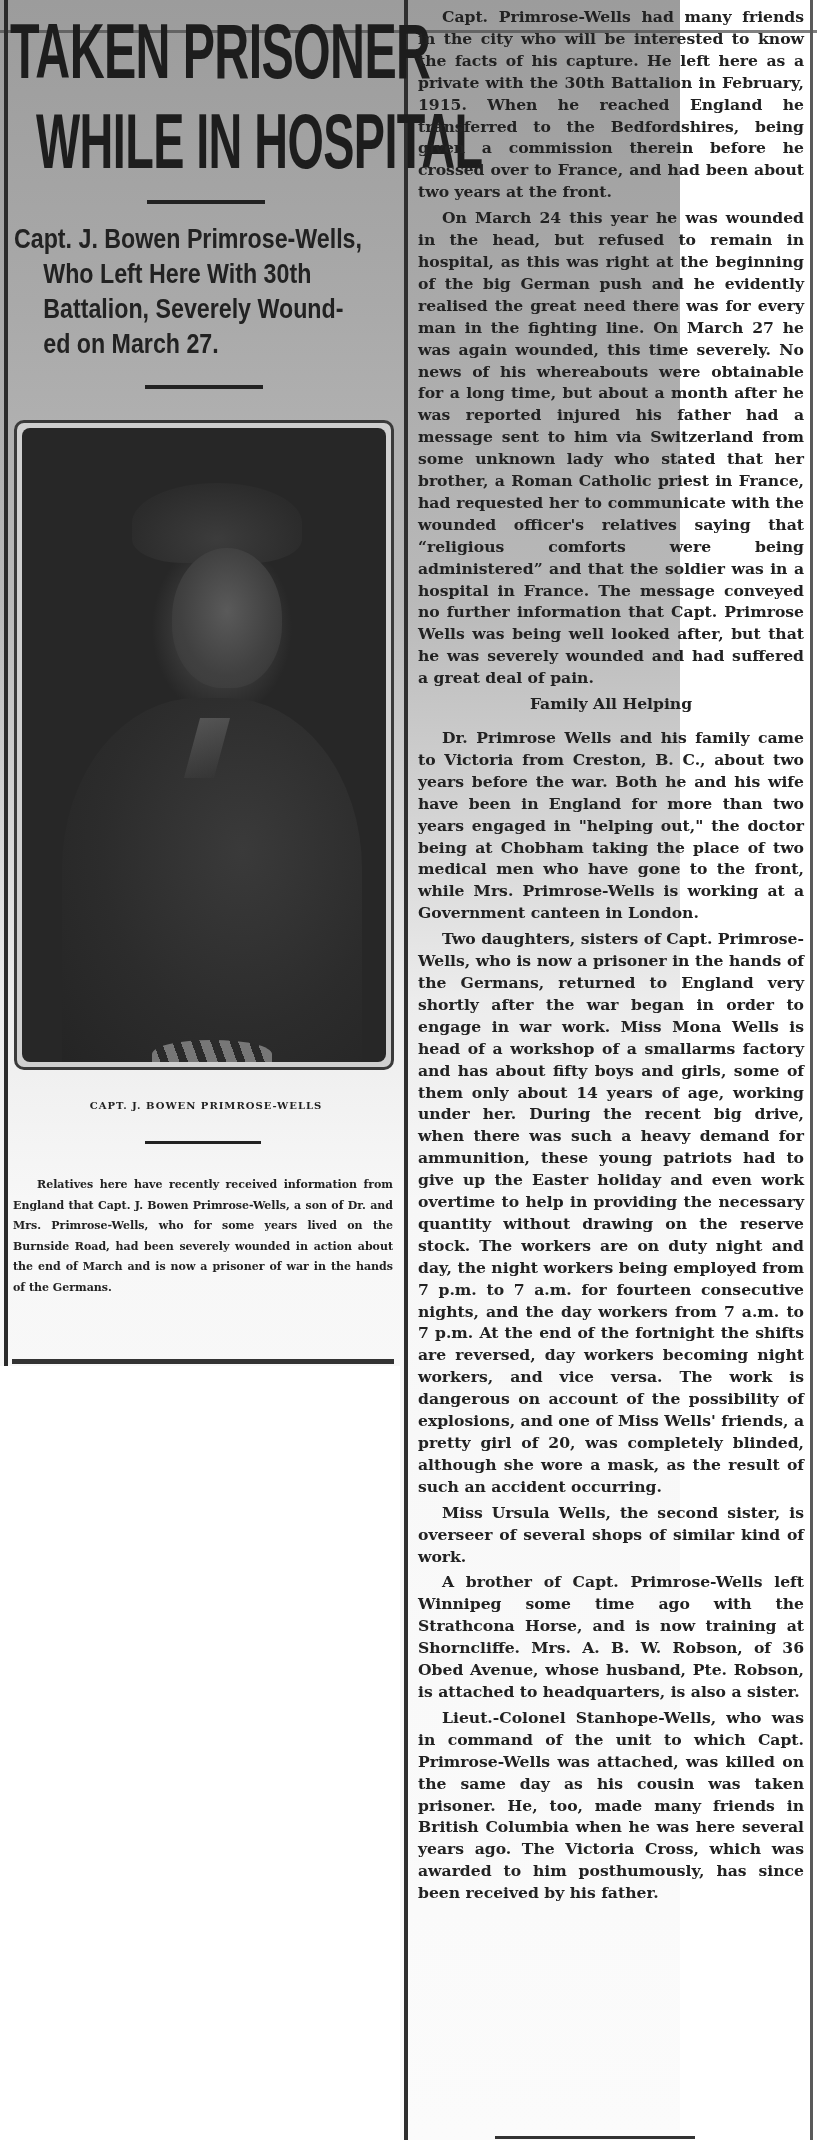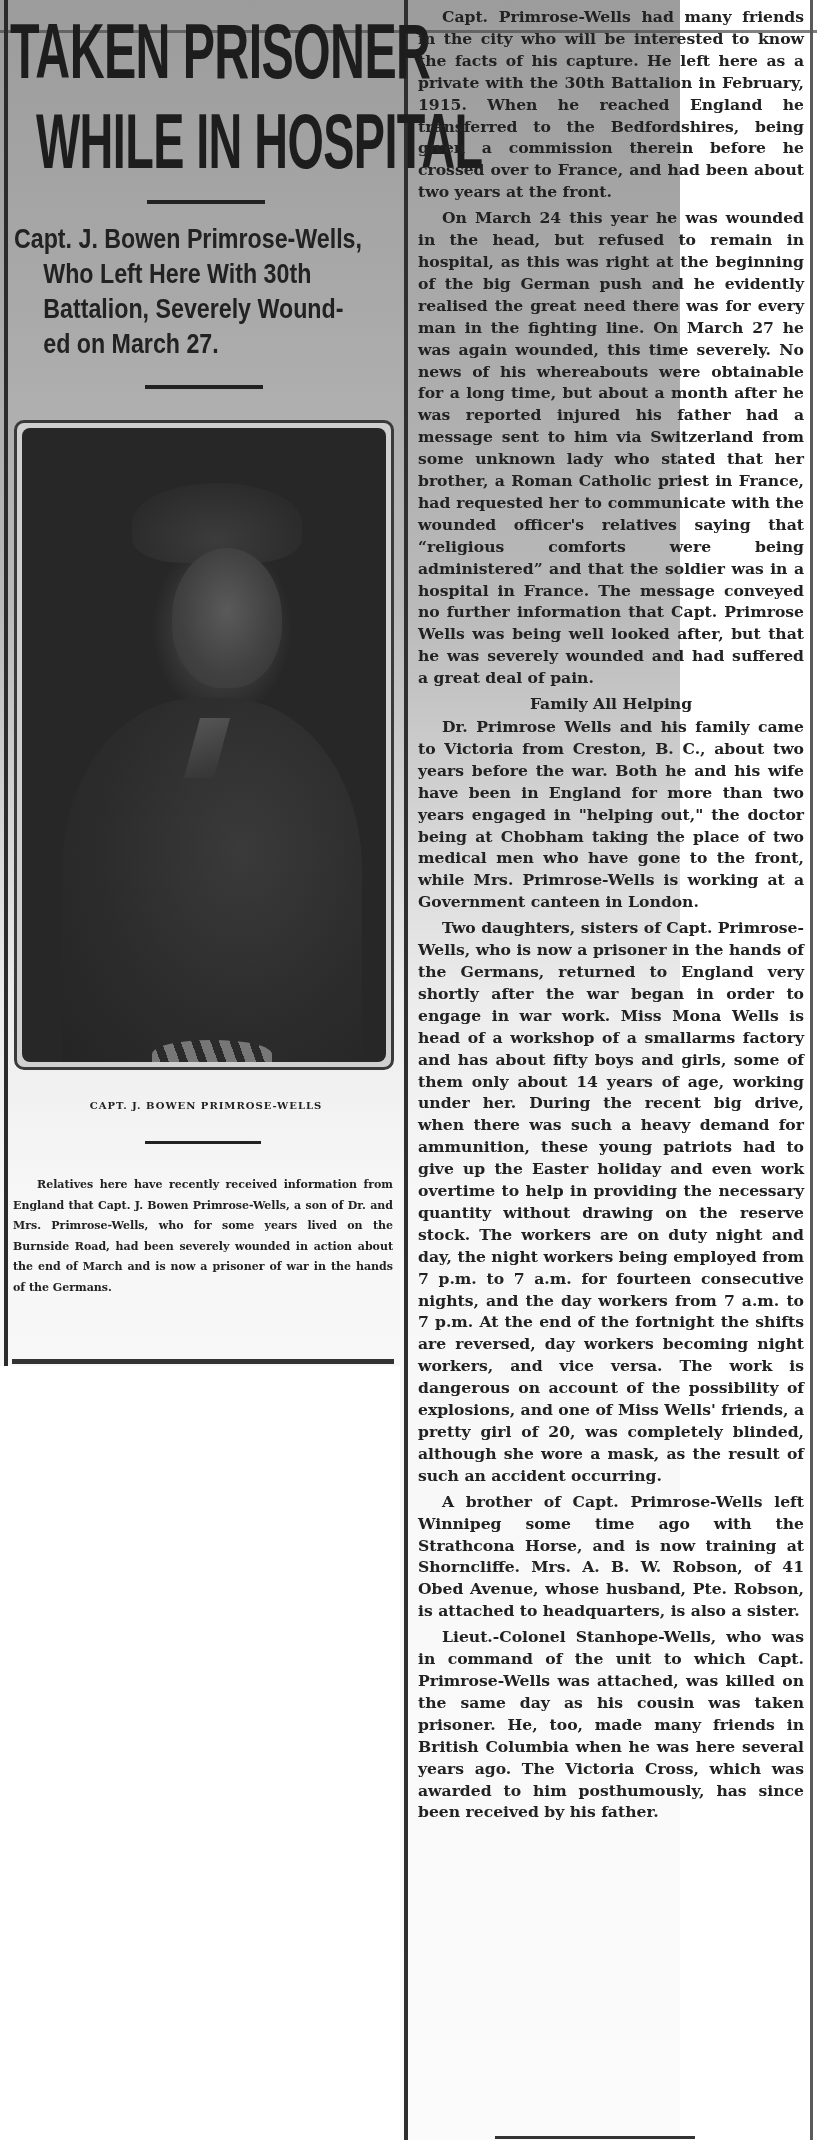--- a/index.html
+++ b/index.html
@@ -105,21 +105,21 @@
   .left-end-rule {
     position: absolute; left: 12px; top: 1359px; width: 382px; height: 5px; background: #333;
   }
   .right-col {
     position: absolute; left: 418px; top: 6px; width: 386px;
   }
   .right-col .body-text { font-size: 15.6px; line-height: 21.9px; }
   .right-col .body-text p { margin-bottom: 4px; }
   .right-col .subsection-title {
     text-align: center; font-family: "DejaVu Serif", serif; font-weight: bold;
-    font-size: 15.6px; margin: 4px 0 1px; color: #222;
+    font-size: 15.6px; margin: 4px 0 12px; color: #222;
   }
   .tail-rule {
     position: absolute; left: 495px; top: 2136px; width: 200px; height: 3px; background: #333;
   }
 </style>
 </head>
 <body>
 
 <div class="page">
   <div class="lower-left-blank"></div>
@@ -164,19 +164,20 @@
     <div class="left-end-rule"></div>
   </div>
 
   <div class="right-col">
     <div class="body-text">
       <p>Capt. Primrose-Wells had many friends in the city who will be interested to know the facts of his capture. He left here as a private with the 30th Battalion in February, 1915. When he reached England he transferred to the Bedfordshires, being given a commission therein before he crossed over to France, and had been about two years at the front.</p>
       <p>On March 24 this year he was wounded in the head, but refused to remain in hospital, as this was right at the beginning of the big German push and he evidently realised the great need there was for every man in the fighting line. On March 27 he was again wounded, this time severely. No news of his whereabouts were obtainable for a long time, but about a month after he was reported injured his father had a message sent to him via Switzerland from some unknown lady who stated that her brother, a Roman Catholic priest in France, had requested her to communicate with the wounded officer's relatives saying that “religious comforts were being administered” and that the soldier was in a hospital in France. The message conveyed no further information that Capt. Primrose Wells was being well looked after, but that he was severely wounded and had suffered a great deal of pain.</p>
       <div class="subsection-title">Family All Helping</div>
       <p>Dr. Primrose Wells and his family came to Victoria from Creston, B. C., about two years before the war. Both he and his wife have been in England for more than two years engaged in "helping out," the doctor being at Chobham taking the place of two medical men who have gone to the front, while Mrs. Primrose-Wells is working at a Government canteen in London.</p>
       <p>Two daughters, sisters of Capt. Primrose-Wells, who is now a prisoner in the hands of the Germans, returned to England very shortly after the war began in order to engage in war work. Miss Mona Wells is head of a workshop of a smallarms factory and has about fifty boys and girls, some of them only about 14 years of age, working under her. During the recent big drive, when there was such a heavy demand for ammunition, these young patriots had to give up the Easter holiday and even work overtime to help in providing the necessary quantity without drawing on the reserve stock. The workers are on duty night and day, the night workers being employed from 7 p.m. to 7 a.m. for fourteen consecutive nights, and the day workers from 7 a.m. to 7 p.m. At the end of the fortnight the shifts are reversed, day workers becoming night workers, and vice versa. The work is dangerous on account of the possibility of explosions, and one of Miss Wells' friends, a pretty girl of 20, was completely blinded, although she wore a mask, as the result of such an accident occurring.</p>
-      <p>A brother of Capt. Primrose-Wells left Winnipeg some time ago with the Strathcona Horse, and is now training at Shorncliffe. Mrs. A. B. W. Robson, of 41 Obed Avenue, whose husband, Pte. Robson, is attached to headquarters, is also a sister.</p>
+      <p>Miss Ursula Wells, the second sister, is overseer of several shops of similar kind of work.</p>
+      <p>A brother of Capt. Primrose-Wells left Winnipeg some time ago with the Strathcona Horse, and is now training at Shorncliffe. Mrs. A. B. W. Robson, of 36 Obed Avenue, whose husband, Pte. Robson, is attached to headquarters, is also a sister.</p>
       <p>Lieut.-Colonel Stanhope-Wells, who was in command of the unit to which Capt. Primrose-Wells was attached, was killed on the same day as his cousin was taken prisoner. He, too, made many friends in British Columbia when he was here several years ago. The Victoria Cross, which was awarded to him posthumously, has since been received by his father.</p>
     </div>
   </div>
 
   <div class="tail-rule"></div>
 </div>
 
 </body></html>

